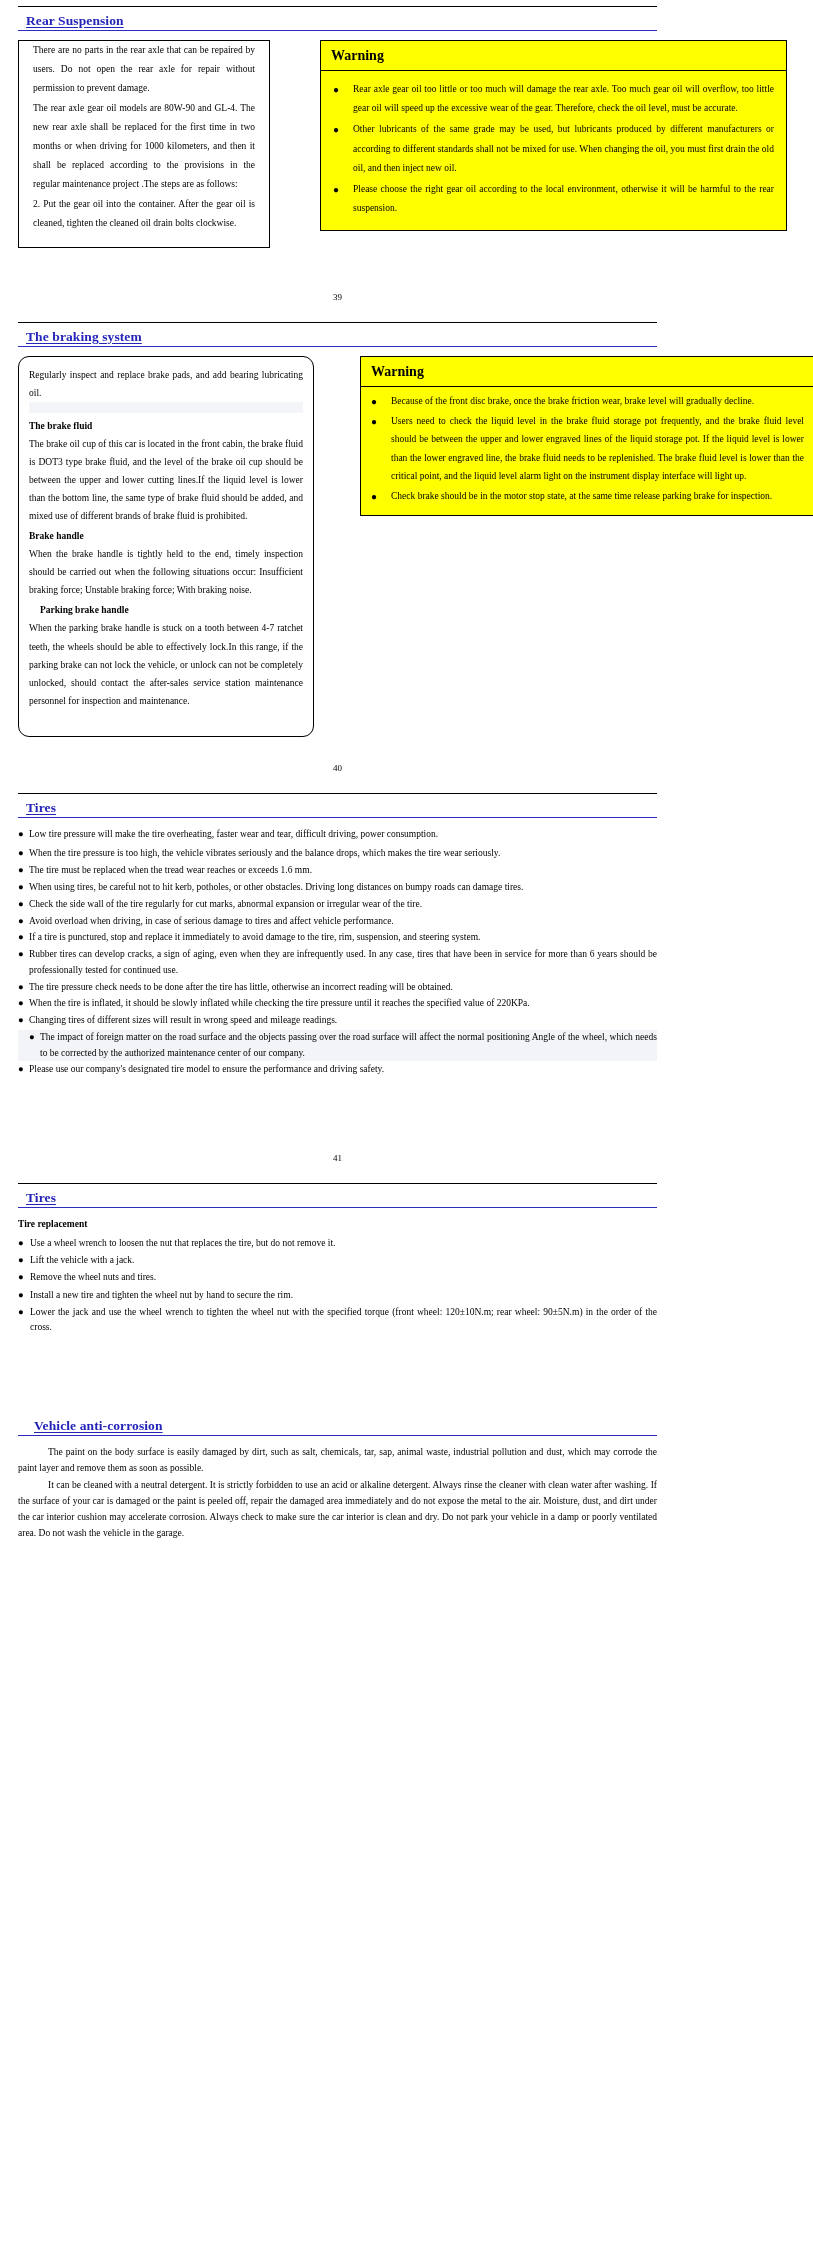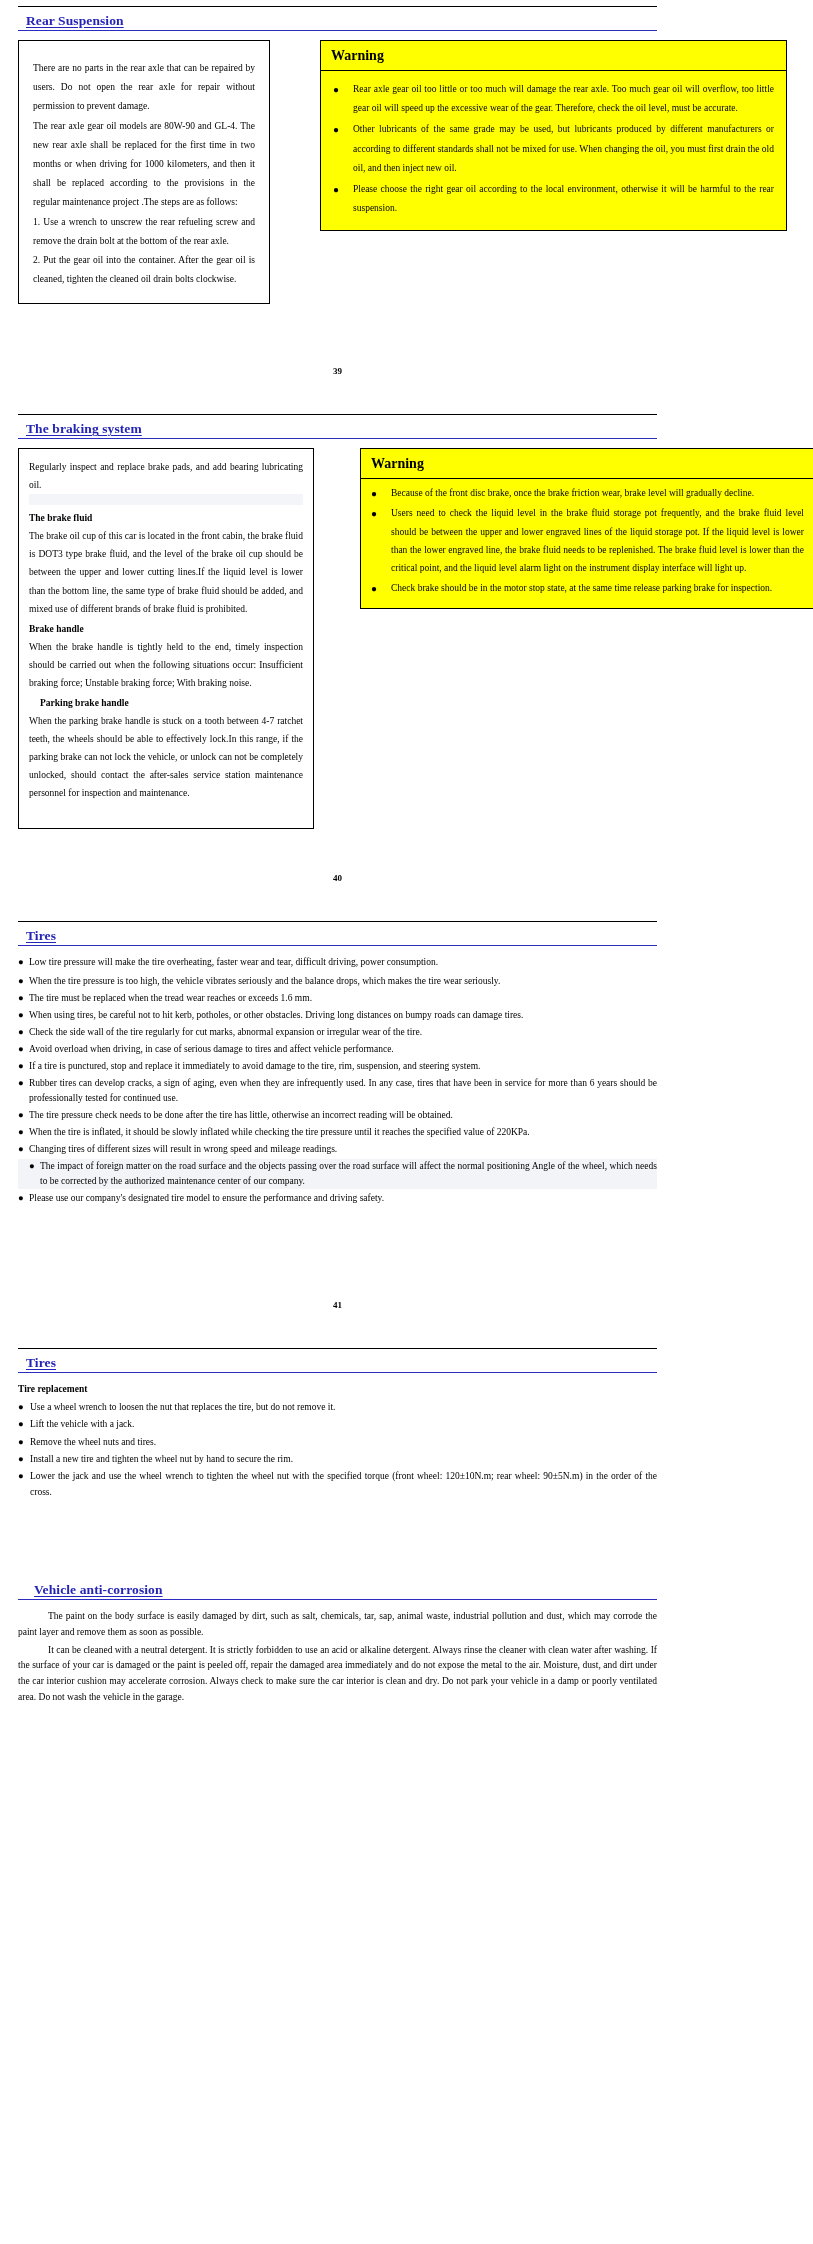--- a/index.html
+++ b/index.html
@@ -106,22 +106,21 @@
   }
   .warn-tail {
     margin: 2px 0 0 0;
     text-align: justify;
   }
 
   
   .pagenum {
     text-align: center;
     font-size: 9px;
-    margin: 18px;
-    font-weight: bold;
+    margin: 0;
   }
 
   
   .tire-list {
     list-style: none;
     margin: 0;
     padding: 0;
   }
   .tire-list li {
     position: relative;
@@ -180,24 +179,23 @@
   <div class="sec-head">
     <div class="rule-top"></div>
     <div class="head-row">
       <span class="head-text">Rear Suspension</span>
     </div>
   </div>
 
   <div class="cols">
 
     <div class="col-left" style="width:252px;">
-      <div class="boxed" style="padding:18px 14px 14px 14px;">
+      <div class="boxed" style="padding:0 14px 14px 14px;">
         <p class="p-just lh-wide">There are no parts in the rear axle that can be repaired by users. Do not open the rear axle for repair without permission to prevent damage.</p>
         <p class="p-just lh-wide">The rear axle gear oil models are 80W-90 and GL-4. The new rear axle shall be replaced for the first time in two months or when driving for 1000 kilometers, and then it shall be replaced according to the provisions in the regular maintenance project .The steps are as follows:</p>
-        <p class="p-just lh-wide">1. Use a wrench to unscrew the rear refueling screw and remove the drain bolt at the bottom of the rear axle.</p>
         <p class="p-just lh-wide">2. Put the gear oil into the container. After the gear oil is cleaned, tighten the cleaned oil drain bolts clockwise.</p>
       </div>
     </div>
 
     <div class="col-right" style="width:467px;">
       <div class="warn">
         <div class="warn-title">Warning</div>
         <div class="warn-body">
           <ul class="warn-list lh-wide">
             <li>
@@ -229,21 +227,21 @@
   <div class="sec-head">
     <div class="rule-top"></div>
     <div class="head-row">
       <span class="head-text">The braking system</span>
     </div>
   </div>
 
   <div class="cols" style="gap:22px;">
 
     <div class="col-left" style="width:296px;">
-      <div class="boxed" style="padding:9px 10px 26px 10px;">
+      <div class="boxed" style="padding:9px 10px 26px 10px;border-radius:11px;">
         <p class="body-para" style="line-height:1.9;">Regularly inspect and replace brake pads, and add bearing lubricating oil.</p>
         <div style="height:11px;background:#f3f5f8;"></div>
         <p class="bold-lead" style="margin:4px 0 0 0;line-height:1.9;">The brake fluid</p>
         <p class="body-para" style="line-height:1.9;">The brake oil cup of this car is located in the front cabin, the brake fluid is DOT3 type brake fluid, and the level of the brake oil cup should be between the upper and lower cutting lines.If the liquid level is lower than the bottom line, the same type of brake fluid should be added, and mixed use of different brands of brake fluid is prohibited.</p>
         <p class="bold-lead" style="margin:2px 0 0 0;line-height:1.9;">Brake handle</p>
         <p class="body-para" style="line-height:1.9;">When the brake handle is tightly held to the end, timely inspection should be carried out when the following situations occur: Insufficient braking force; Unstable braking force; With braking noise.</p>
         <p class="bold-lead" style="margin:2px 0 0 11px;line-height:1.9;">Parking brake handle</p>
         <p class="body-para" style="line-height:1.9;">When the parking brake handle is stuck on a tooth between 4-7 ratchet teeth, the wheels should be able to effectively lock.In this range, if the parking brake can not lock the vehicle, or unlock can not be completely unlocked, should contact the after-sales service station maintenance personnel for inspection and maintenance.</p>
       </div>
     </div>

